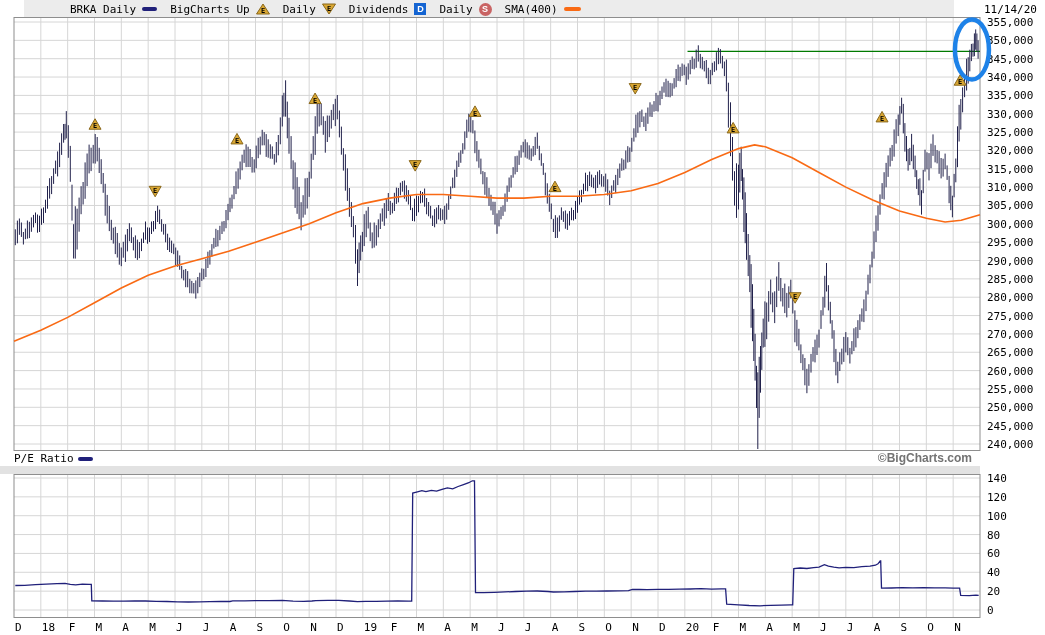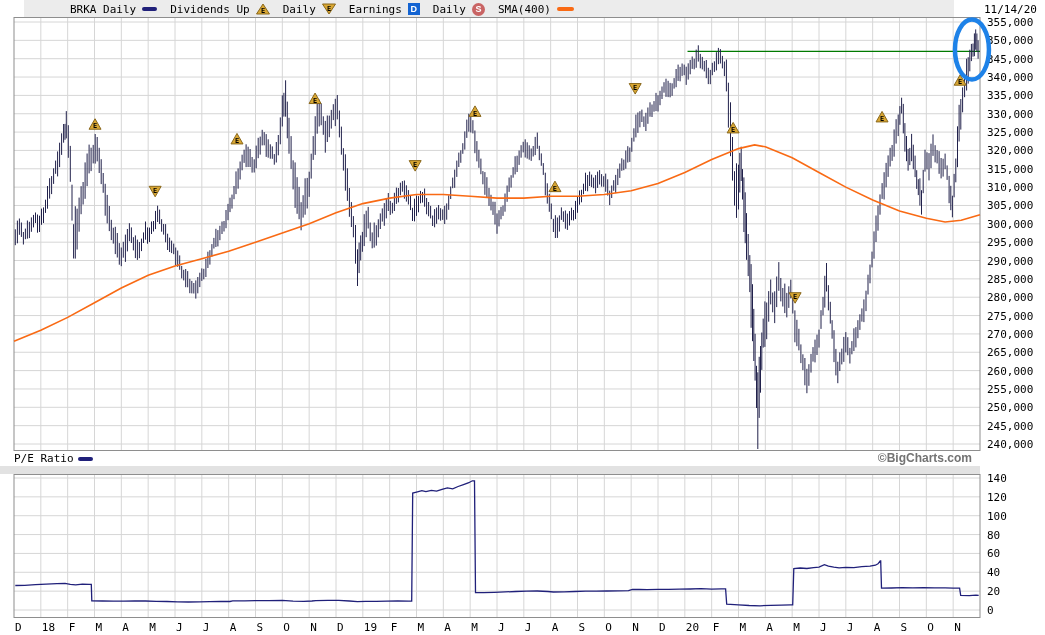--- a/index.html
+++ b/index.html
@@ -34,35 +34,35 @@
 </style>
 </head>
 <body>
 
 <div class="topbar">
   <span class="leg-item">
     <span>BRKA Daily</span>
     <span class="swatch-dash swatch-navy"></span>
   </span>
   <span class="leg-item">
-    <span>Dividends Up</span>
+    <span>BigCharts Up</span>
     <svg width="14" height="12" style="position:static">
       <polygon points="7,1 13.5,11 0.5,11" fill="#d9a733" stroke="#8a681c" stroke-width="1"></polygon>
       <text x="7" y="10" text-anchor="middle" style="font-size:7px;font-weight:bold" fill="#7c5c0a">E</text>
     </svg>
   </span>
   <span class="leg-item">
     <span>Daily</span>
     <svg width="14" height="12" style="position:static">
       <polygon points="0.5,1 13.5,1 7,11" fill="#d9a733" stroke="#8a681c" stroke-width="1"></polygon>
       <text x="7" y="7.5" text-anchor="middle" style="font-size:7px;font-weight:bold" fill="#7c5c0a">E</text>
     </svg>
   </span>
   <span class="leg-item">
-    <span>Earnings</span>
+    <span>Dividends</span>
     <span class="sq-d">D</span>
   </span>
   <span class="leg-item">
     <span>Daily</span>
     <span class="cir-s">S</span>
   </span>
   <span class="leg-item">
     <span>SMA(400)</span>
     <span class="swatch-dash swatch-orange"></span>
   </span>

